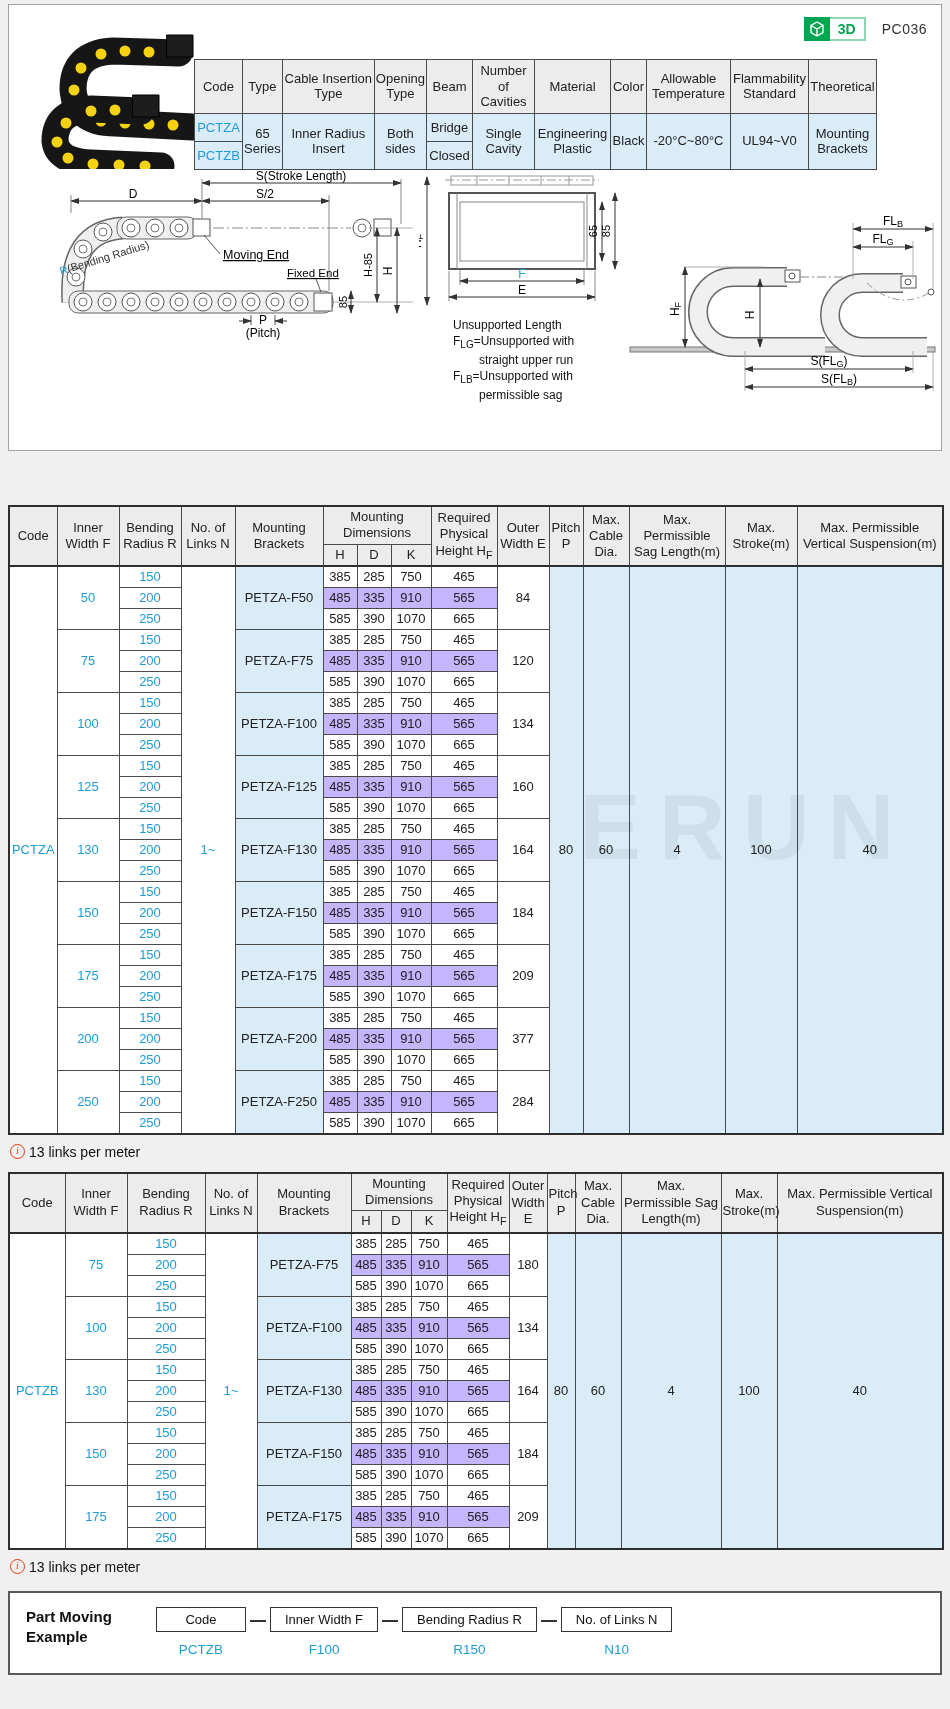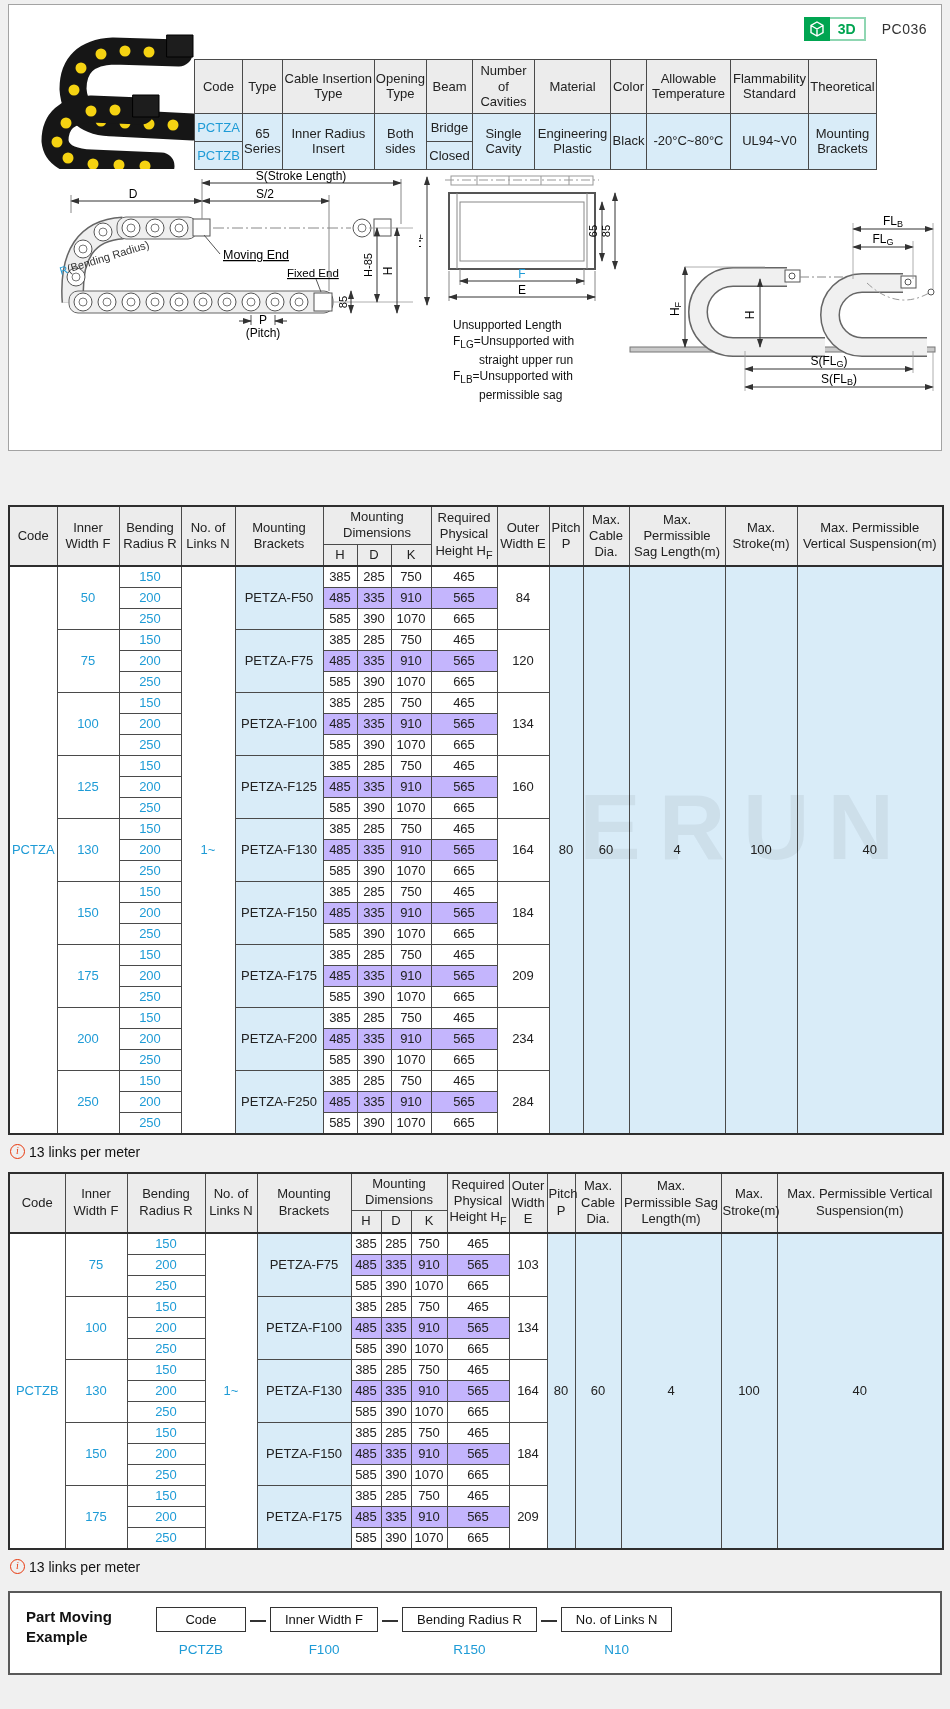--- a/index.html
+++ b/index.html
@@ -556,21 +556,21 @@
           <td>665</td>
         </tr>
         <tr>
           <td rowspan="3" class="blue">200</td>
           <td class="blue">150</td>
           <td rowspan="3" class="bgblue">PETZA-F200</td>
           <td>385</td>
           <td>285</td>
           <td>750</td>
           <td>465</td>
-          <td rowspan="3">234</td>
+          <td rowspan="3">377</td>
         </tr>
         <tr>
           <td class="blue">200</td>
           <td class="tint">485</td>
           <td class="tint">335</td>
           <td class="tint">910</td>
           <td class="tint">565</td>
         </tr>
         <tr>
           <td class="blue">250</td>
@@ -657,21 +657,21 @@
         <tr>
           <td rowspan="15" class="blue">PCTZB</td>
           <td rowspan="3" class="blue">75</td>
           <td class="blue">150</td>
           <td rowspan="15" class="blue">1~</td>
           <td rowspan="3" class="bgblue">PETZA-F75</td>
           <td>385</td>
           <td>285</td>
           <td>750</td>
           <td>465</td>
-          <td rowspan="3">103</td>
+          <td rowspan="3">180</td>
           <td rowspan="15" class="bgblue">80</td>
           <td rowspan="15" class="bgblue">60</td>
           <td rowspan="15" class="bgblue">4</td>
           <td rowspan="15" class="bgblue">100</td>
           <td rowspan="15" class="bgblue">40</td>
         </tr>
         <tr>
           <td class="blue">200</td>
           <td class="tint">485</td>
           <td class="tint">335</td>

